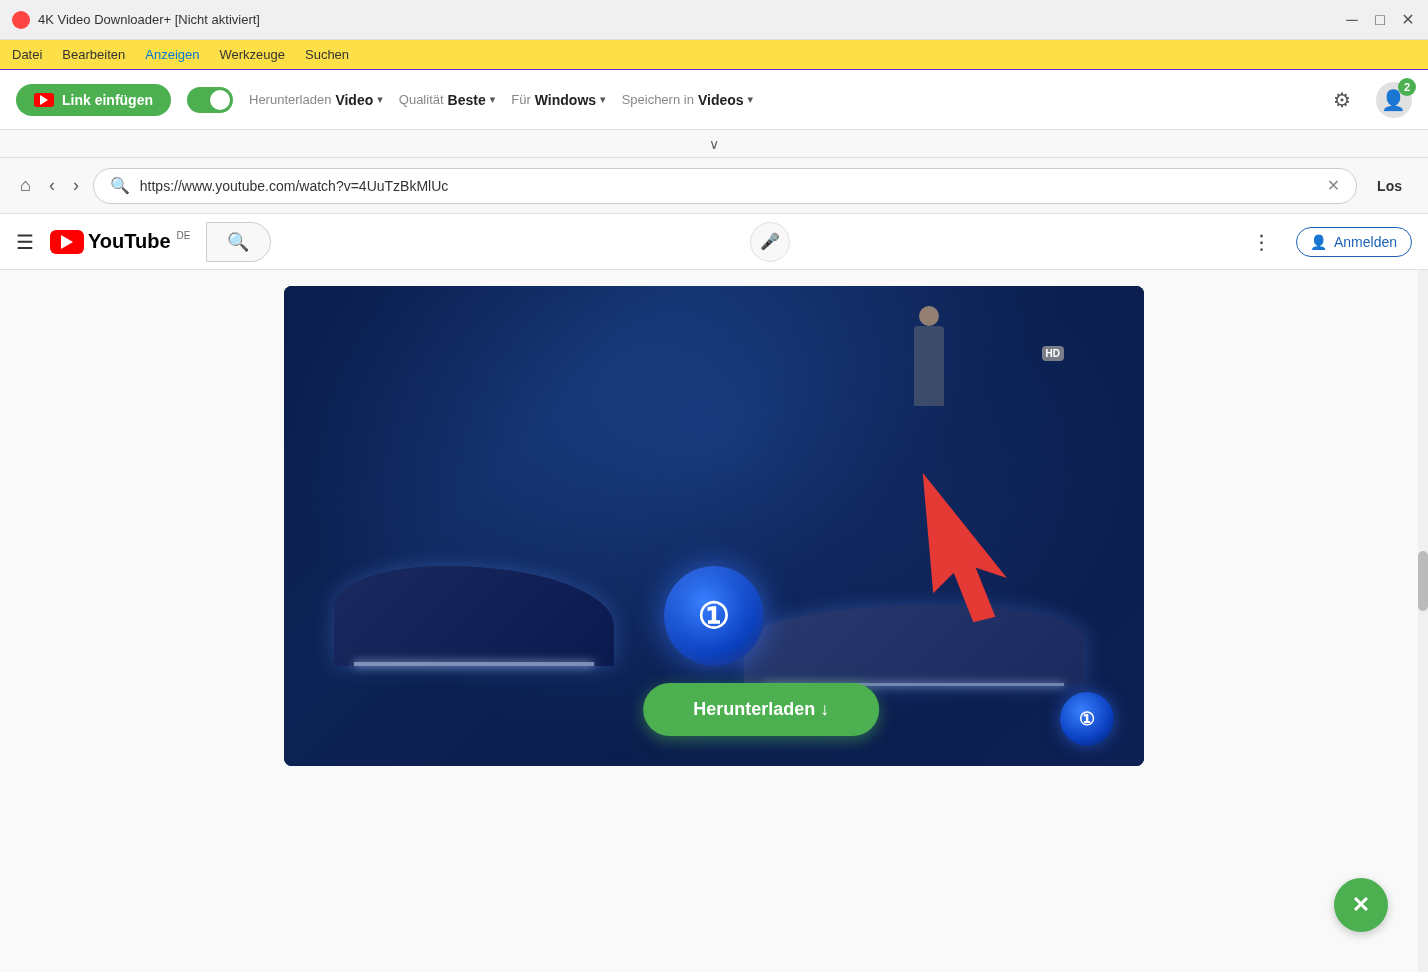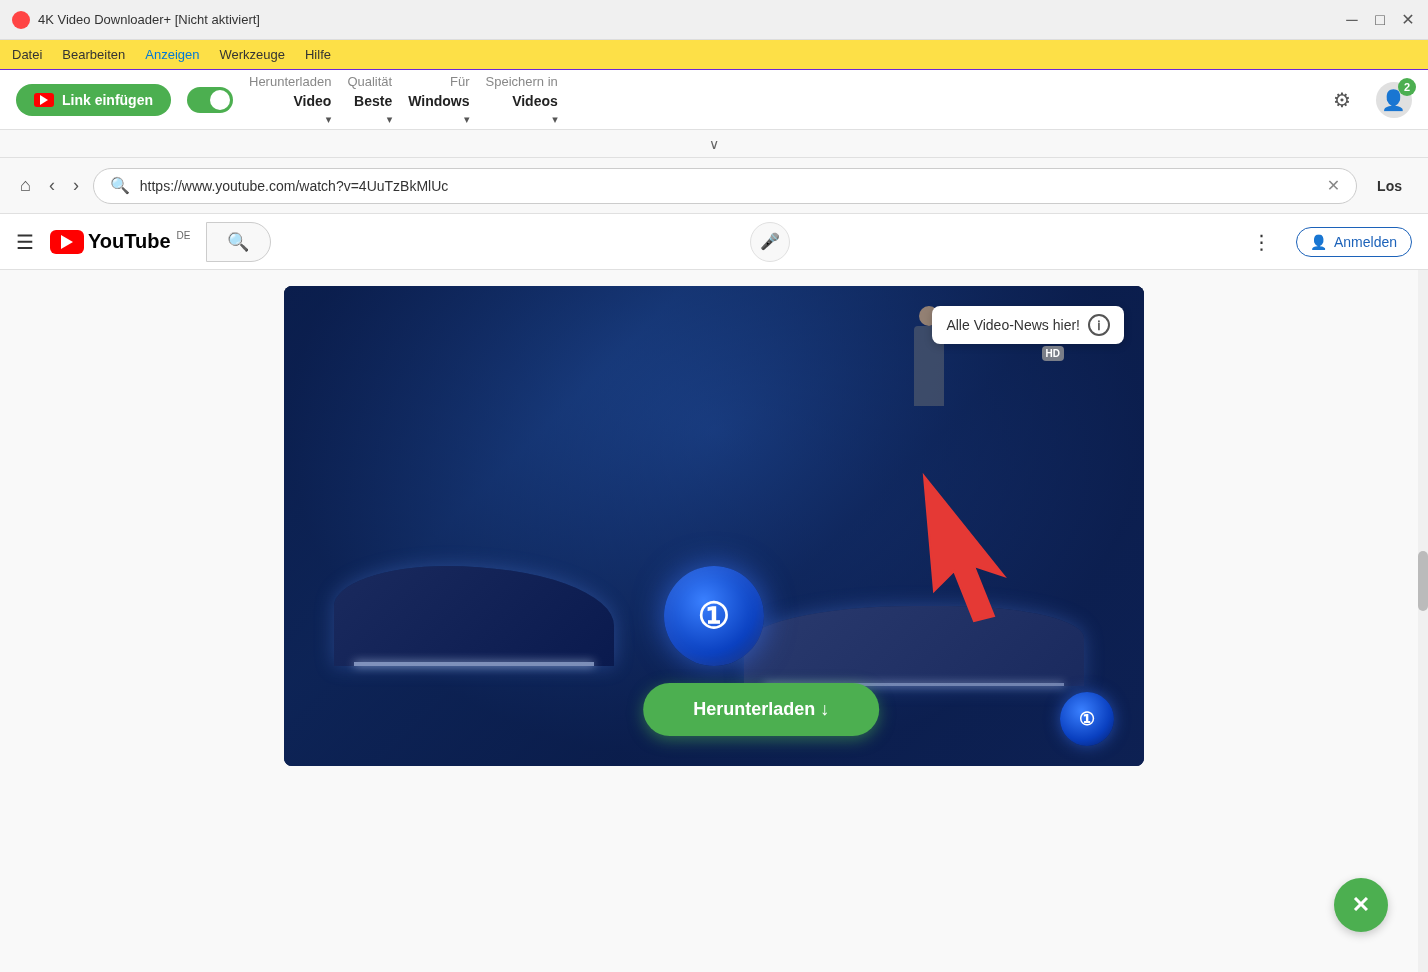--- a/index.html
+++ b/index.html
@@ -102,26 +102,25 @@
       content: '';
       position: absolute;
       width: 20px; height: 20px;
       background: white;
       border-radius: 50%;
       top: 3px; right: 3px;
     }
 
     .toolbar-select {
       display: flex;
-      align-items: flex-end;
+      align-items: center;
       gap: 4px;
       font-size: 14px;
       color: #333;
       cursor: pointer;
-      flex-direction: column;
     }
     .toolbar-select-label {
       color: #888;
       font-size: 13px;
     }
     .toolbar-select-value {
       font-weight: 600;
       color: #222;
     }
     .chevron-down {
@@ -600,21 +599,21 @@
     <div class="title-bar-btn">□</div>
     <div class="title-bar-btn">✕</div>
   </div>
 </div>
 
 <div class="menu-bar">
   <span class="menu-item">Datei</span>
   <span class="menu-item">Bearbeiten</span>
   <span class="menu-item" style="color:#0078d7;">Anzeigen</span>
   <span class="menu-item">Werkzeuge</span>
-  <span class="menu-item">Hilfe</span>
+  <span class="menu-item">Suchen</span>
 </div>
 
 <div class="toolbar">
   <button class="link-btn">
     <span class="yt-icon-small"></span>
     <span>Link einfügen</span>
   </button>
 
   <div class="toggle-switch"></div>
 
@@ -704,24 +703,20 @@
         <div class="video-thumb">
           <div class="studio-scene">
             <div class="bg-map"></div>
 
             <div class="desk-left"></div>
             <div class="desk-right"></div>
             <div class="globe-center"></div>
             <div class="globe-br"></div>
             <div class="person"></div>
 
-            <div class="info-badge">
-              <span>Alle Video-News hier!</span>
-              <div class="info-circle">ℹ</div>
-            </div>
 
             <div class="hd-badge">HD</div>
 
             <svg class="arrow-svg" viewBox="0 0 200 200" fill="none" xmlns="http://www.w3.org/2000/svg">
               <path d="M60 30 L140 130 L110 120 L130 170 L110 175 L90 125 L70 145 Z" fill="#e53935" stroke="#e53935" stroke-width="2"></path>
             </svg>
 
             <button class="download-overlay">
               <span>Herunterladen ↓</span>
             </button>

